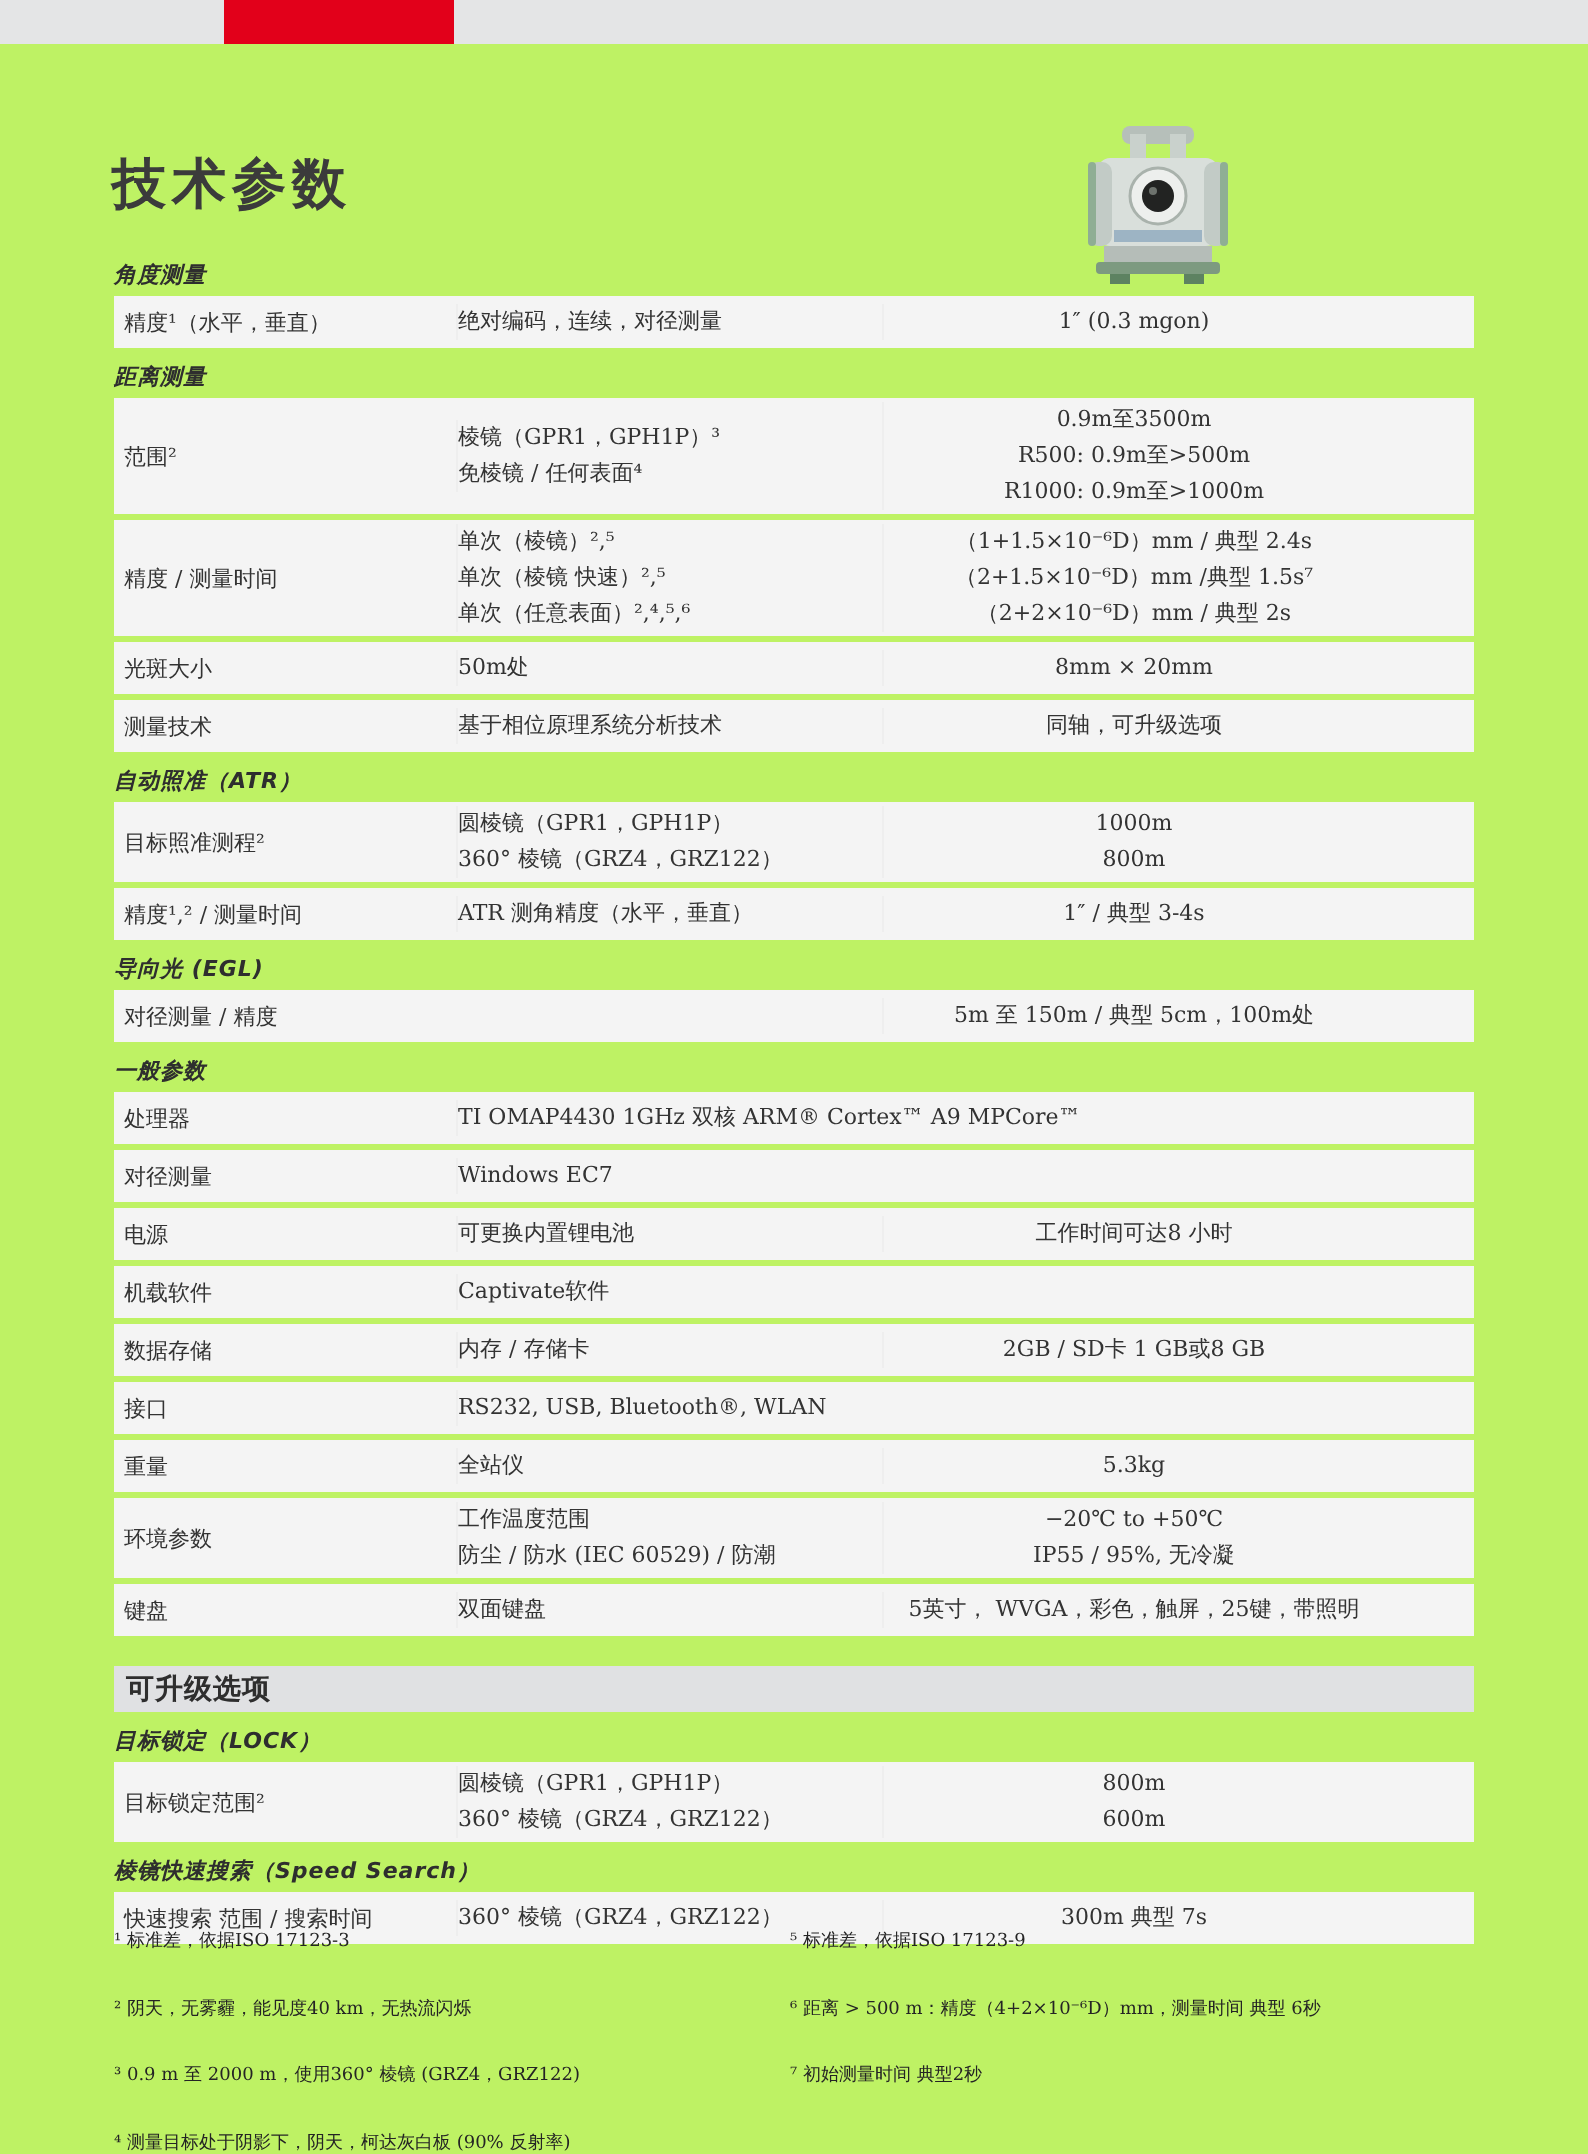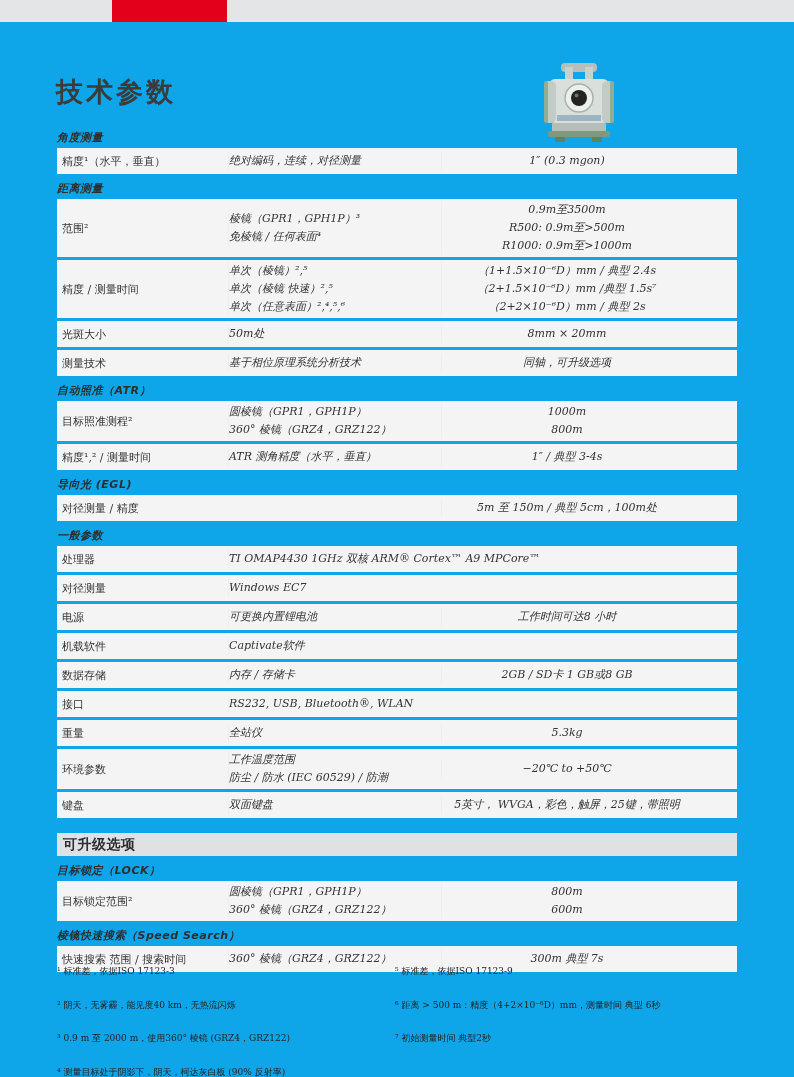--- a/index.html
+++ b/index.html
@@ -1,40 +1,40 @@
 <!DOCTYPE html>
 <html style="--red: #e2001a; --topbar: #e4e5e6; --band: #f4f4f4; --banner: #e0e1e3;"><head>
 <meta charset="utf-8">
 <style>
   :root{
     --red:#e2001a; --topbar:#e4e5e6; --band:#f4f4f4; --banner:#e0e1e3;
     --ink:#333; --ink-dark:#2e2e2e;
   }
   html,body{margin:0;padding:0;background:#fff;}
-  .page{position:relative;width:794px;height:1077px;background:#0ea5e9;overflow:hidden;
+  .page{position:relative;width:794px;height:1077px;background:#bef264;overflow:hidden;
         font-family:"DejaVu Serif", serif;color:var(--ink);}
   .topbar{position:absolute;top:0;left:0;width:794px;height:22px;background:var(--topbar);}
   .red-mark{position:absolute;top:0;left:112px;width:115px;height:22px;background:var(--red);}
   .title{position:absolute;top:56px;left:56px;font-family:"DejaVu Sans",sans-serif;
          font-weight:bold;font-size:27px;color:#3b3b3b;letter-spacing:3px;}
   .instrument{position:absolute;top:60px;left:524px;width:110px;height:86px;}
   .spec{position:absolute;top:126px;left:57px;width:680px;}
   .sec{display:flex;align-items:center;height:22px;font-family:"DejaVu Sans",sans-serif;
        font-weight:bold;font-size:11px;color:var(--ink-dark);letter-spacing:0.5px;font-style:italic;}
   .banner{display:flex;align-items:center;height:23px;background:var(--banner);margin-bottom:3px;
        font-family:"DejaVu Sans",sans-serif;font-weight:bold;font-size:14px;color:var(--ink-dark);
        padding-left:6px;letter-spacing:0.5px;}
   .spacer{height:12px;}
   .row{display:flex;align-items:center;background:var(--band);margin-bottom:3px;
        padding:2px 0;min-height:22px;font-size:11px;}
   .row .c1{width:171px;padding-left:5px;box-sizing:border-box;flex-shrink:0;}
   .row .c2{width:212px;flex-shrink:0;border-left:1px solid rgba(0,0,0,0.025);}
   .row .c2.wide{width:auto;flex:1;}
   .row .c3{width:250px;text-align:center;flex-shrink:0;border-left:1px solid rgba(0,0,0,0.025);}
-  .line{line-height:18px;white-space:nowrap;font-style:italic;}
+  .line{line-height:18px;white-space:nowrap;}
   .footnotes{position:absolute;top:945px;left:57px;width:710px;font-size:9px;color:#242424;}
   .fn-col-left{position:absolute;left:0;top:0;width:330px;}
   .fn-col-right{position:absolute;left:338px;top:0;width:370px;}
   .fn-line{line-height:13.5px;white-space:nowrap;margin-top:20px;}
 </style>
 </head>
 <body>
 
 <div class="page">
   <div class="topbar">
@@ -201,20 +201,21 @@
         </div>
       </div>
       <div class="row">
         <div class="c1">环境参数</div>
         <div class="c2">
           <div class="line">工作温度范围</div>
           <div class="line">防尘 / 防水 (IEC 60529) / 防潮</div>
         </div>
         <div class="c3">
           <div class="line">−20℃ to +50℃</div>
+          <div class="line">IP55 / 95%, 无冷凝</div>
         </div>
       </div>
       <div class="row">
         <div class="c1">键盘</div>
         <div class="c2">
           <div class="line">双面键盘</div>
         </div>
         <div class="c3">
           <div class="line">5英寸， WVGA，彩色，触屏，25键，带照明</div>
         </div>

